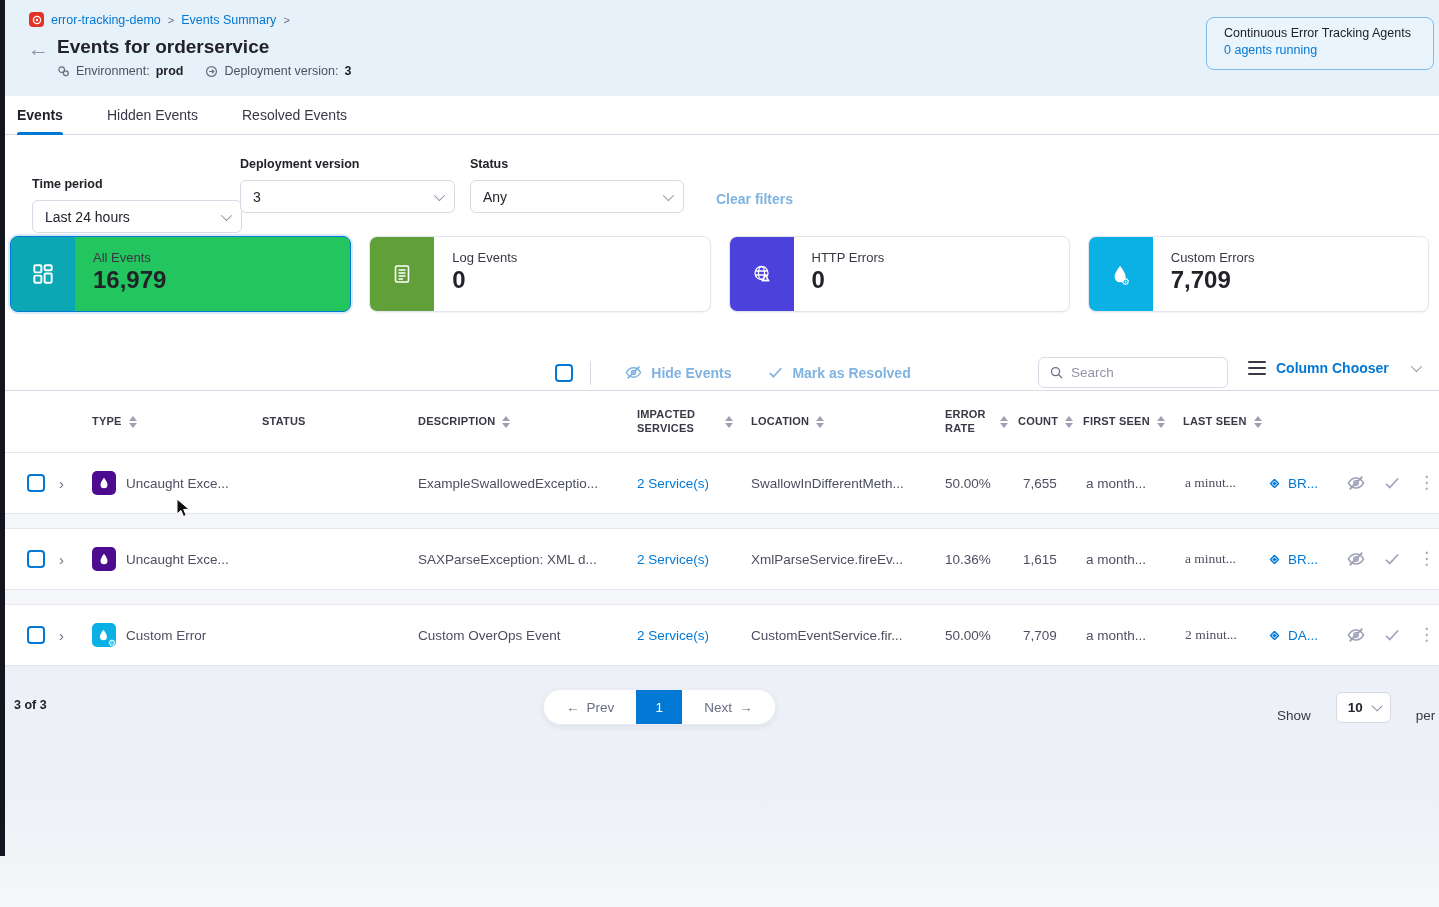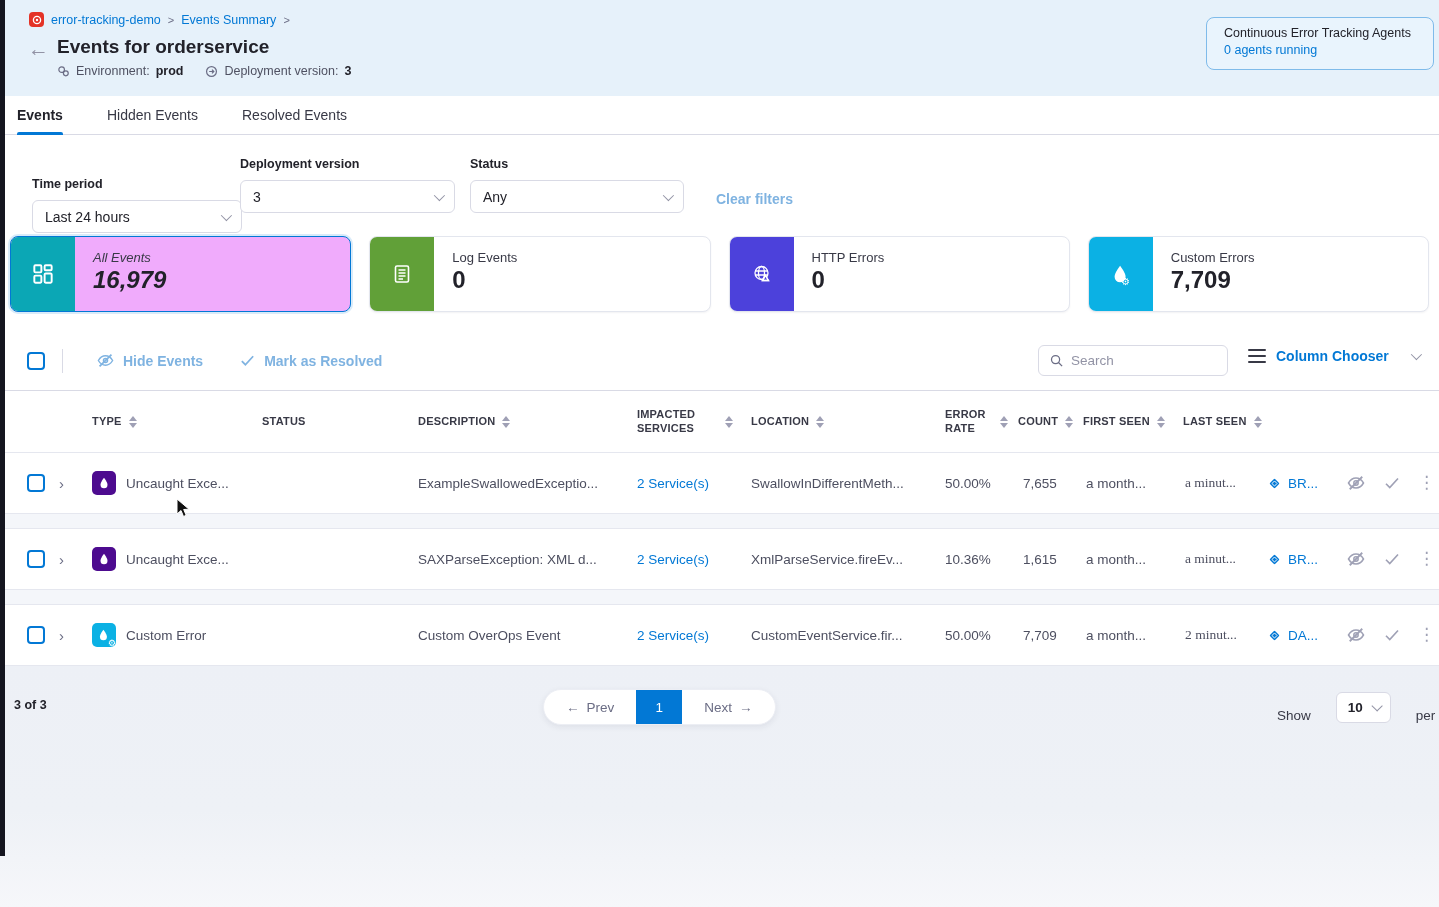--- a/index.html
+++ b/index.html
@@ -39,31 +39,31 @@
   .filter { position:absolute; }
   .filter-label { font-size:12.5px; font-weight:bold; color:#22222a; margin-bottom:9px; }
   .select { height:33px; background:#fff; border:1px solid #d9dae5; border-radius:6px; display:flex; align-items:center; padding:0 12px; font-size:14px; color:#22222a; cursor:pointer; }
   .select .chev { margin-left:auto; }
   .chev { width:8px; height:8px; border-right:1.6px solid #9293a5; border-bottom:1.6px solid #9293a5; transform:rotate(45deg) translateY(-2px); display:inline-block; }
   .clear-filters { position:absolute; left:716px; top:56px; font-size:14px; font-weight:bold; color:#7fb3e1; cursor:pointer; }
 
   
   #cards { position:absolute; left:0; top:236px; width:1439px; height:76px; display:flex; gap:18px; padding:0 10px; }
   .card { flex:1; background:#fff; border:1px solid #e3e6ee; border-radius:8px; display:flex; overflow:hidden; cursor:pointer; box-shadow:0 1px 2px rgba(40,41,61,.06); }
-  .card.selected { border:1.5px solid #0278d5; background:#f0abfc; box-shadow:0 0 0 2px rgba(2,120,213,.15);font-style:italic; }
+  .card.selected { border:1.5px solid #0278d5; background:#22c55e; box-shadow:0 0 0 2px rgba(2,120,213,.15); }
   .card-icon { width:64px; flex:0 0 64px; display:flex; align-items:center; justify-content:center; color:#fff; }
   .card-body { padding:13px 0 0 18px; }
   .card-label { font-size:13px; color:#383946; }
   .card-value { font-size:24px; font-weight:bold; color:#22222a; margin-top:1px; }
   .tile-teal { background:#0ba7b5; } .tile-purple { background:#4d0b8f; }
   .tile-green { background:#61a038; } .tile-indigo { background:#4c41db; }
   .tile-cyan { background:#0bb1e4; }
 
   
-  #toolbar { position:absolute; left:0; top:344px; width:1439px; height:33px; display:flex; align-items:center; }
+  #toolbar { position:absolute; left:0; top:356px; width:1439px; height:33px; display:flex; align-items:center;justify-content:center; }
   .cb { width:18px; height:18px; border:2px solid #0278d5; border-radius:4px; background:#fff; cursor:pointer; }
   #toolbar .cb { margin-left:27px; }
   .vdiv { width:1px; height:24px; background:#d9dae5; margin:0 16px 0 17px; }
   .bulk-action { display:flex; align-items:center; gap:8px; font-size:14px; font-weight:bold; color:#7fb3e1; margin-left:17px; cursor:pointer; }
   .bulk-action + .bulk-action { margin-left:36px; }
   .search-wrap { position:absolute; left:1038px; top:1px; width:190px; height:31px; border:1px solid #d9dae5; border-radius:6px; background:#fff; display:flex; align-items:center; padding:0 10px; gap:7px; }
   .search-wrap input { border:none; outline:none; width:130px; font-size:13.5px; color:#22222a; background:transparent; font-family:inherit; }
   .search-wrap input::placeholder { color:#9293a5; }
   .col-chooser { position:absolute; left:1248px; top:4px; display:flex; align-items:center; gap:10px; cursor:pointer; }
   .burger { display:inline-flex; flex-direction:column; gap:3.5px; }

